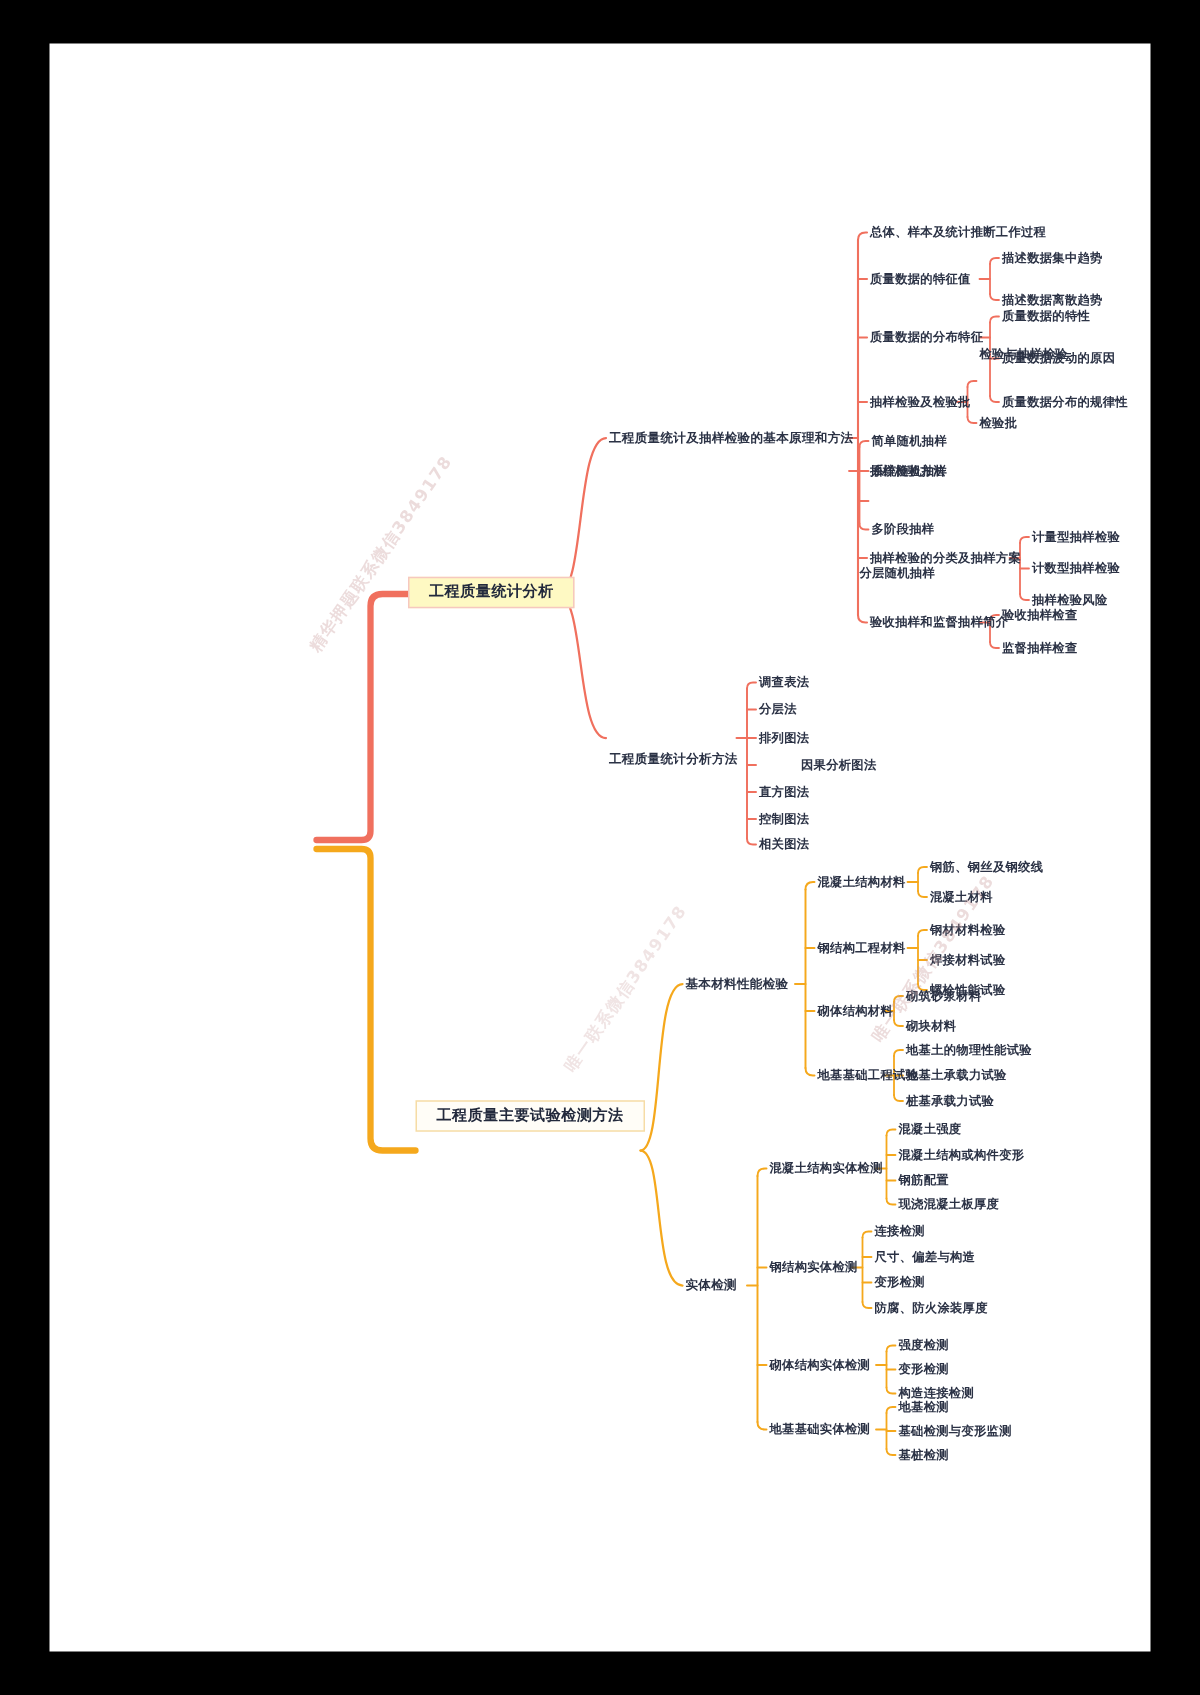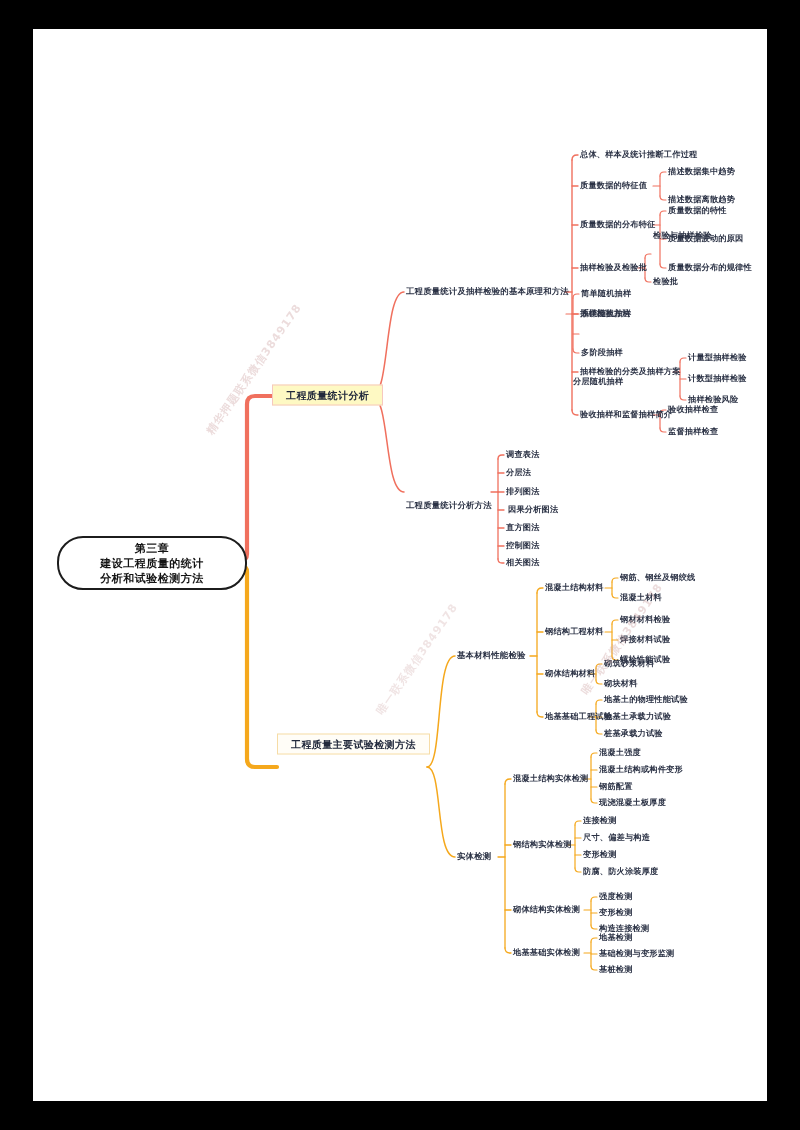--- a/index.html
+++ b/index.html
@@ -220,25 +220,20 @@
         <path d="M 558 872 Q 558 868 562 868 L 564 868" fill="none" stroke="#f5a81c" stroke-width="1.2" stroke-linecap="round" stroke-linejoin="round"></path>
         <path d="M 558 884 L 564 884" fill="none" stroke="#f5a81c" stroke-width="1.2" stroke-linecap="round" stroke-linejoin="round"></path>
         <path d="M 558 896 Q 558 900 562 900 L 564 900" fill="none" stroke="#f5a81c" stroke-width="1.2" stroke-linecap="round" stroke-linejoin="round"></path>
         <path d="M 558 913 L 558 937" fill="none" stroke="#f5a81c" stroke-width="1.2" stroke-linecap="round" stroke-linejoin="round"></path>
         <path d="M 551 924 L 558 924" fill="none" stroke="#f5a81c" stroke-width="1.2" stroke-linecap="round" stroke-linejoin="round"></path>
         <path d="M 558 913 Q 558 909 562 909 L 564 909" fill="none" stroke="#f5a81c" stroke-width="1.2" stroke-linecap="round" stroke-linejoin="round"></path>
         <path d="M 558 925 L 564 925" fill="none" stroke="#f5a81c" stroke-width="1.2" stroke-linecap="round" stroke-linejoin="round"></path>
         <path d="M 558 937 Q 558 941 562 941 L 564 941" fill="none" stroke="#f5a81c" stroke-width="1.2" stroke-linecap="round" stroke-linejoin="round"></path>
       </svg>
 
-    <div id="root">
-      <div class="line">第三章</div>
-      <div class="line">建设工程质量的统计</div>
-      <div class="line">分析和试验检测方法</div>
-    </div>
 
     <div id="nodes">
         <div class="node lvl1 red" style="left: 239px; top: 366px;">工程质量统计分析</div>
         <div class="node lvl2" style="left: 373px; top: 263px;">工程质量统计及抽样检验的基本原理和方法</div>
         <div class="node lvl2" style="left: 373px; top: 463px; margin-top: 14px;">工程质量统计分析方法</div>
         <div class="node lvl3" style="left: 547px; top: 126px;">总体、样本及统计推断工作过程</div>
         <div class="node lvl3" style="left: 547px; top: 157px;">质量数据的特征值</div>
         <div class="node lvl3" style="left: 547px; top: 196px;">质量数据的分布特征</div>
         <div class="node lvl3" style="left: 547px; top: 239px;">抽样检验及检验批</div>
         <div class="node lvl3" style="left: 547px; top: 285px;">抽样检验方法</div>
@@ -256,21 +251,21 @@
         <div class="node lvl3" style="left: 540px; top: 305px; margin-top: 48px;">分层随机抽样</div>
         <div class="node lvl3" style="left: 548px; top: 324px;">多阶段抽样</div>
         <div class="node lvl3" style="left: 655px; top: 329px;">计量型抽样检验</div>
         <div class="node lvl3" style="left: 655px; top: 350px;">计数型抽样检验</div>
         <div class="node lvl3" style="left: 655px; top: 371px;">抽样检验风险</div>
         <div class="node lvl3" style="left: 635px; top: 381px;">验收抽样检查</div>
         <div class="node lvl3" style="left: 635px; top: 403px;">监督抽样检查</div>
         <div class="node lvl3" style="left: 473px; top: 426px;">调查表法</div>
         <div class="node lvl3" style="left: 473px; top: 444px;">分层法</div>
         <div class="node lvl3" style="left: 473px; top: 463px;">排列图法</div>
-        <div class="node lvl3" style="left: 475px; top: 481px;">因果分析图法</div>
+        <div class="node lvl3" style="left: 501px; top: 481px;">因果分析图法</div>
         <div class="node lvl3" style="left: 473px; top: 499px;">直方图法</div>
         <div class="node lvl3" style="left: 473px; top: 517px;">控制图法</div>
         <div class="node lvl3" style="left: 473px; top: 534px;">相关图法</div>
         <div class="node lvl1 orange" style="left: 244px; top: 715px;">工程质量主要试验检测方法</div>
         <div class="node lvl2" style="left: 424px; top: 627px;">基本材料性能检验</div>
         <div class="node lvl2" style="left: 424px; top: 828px;">实体检测</div>
         <div class="node lvl3" style="left: 512px; top: 559px;">混凝土结构材料</div>
         <div class="node lvl3" style="left: 512px; top: 603px;">钢结构工程材料</div>
         <div class="node lvl3" style="left: 512px; top: 645px;">砌体结构材料</div>
         <div class="node lvl3" style="left: 512px; top: 688px;">地基基础工程试验</div>

